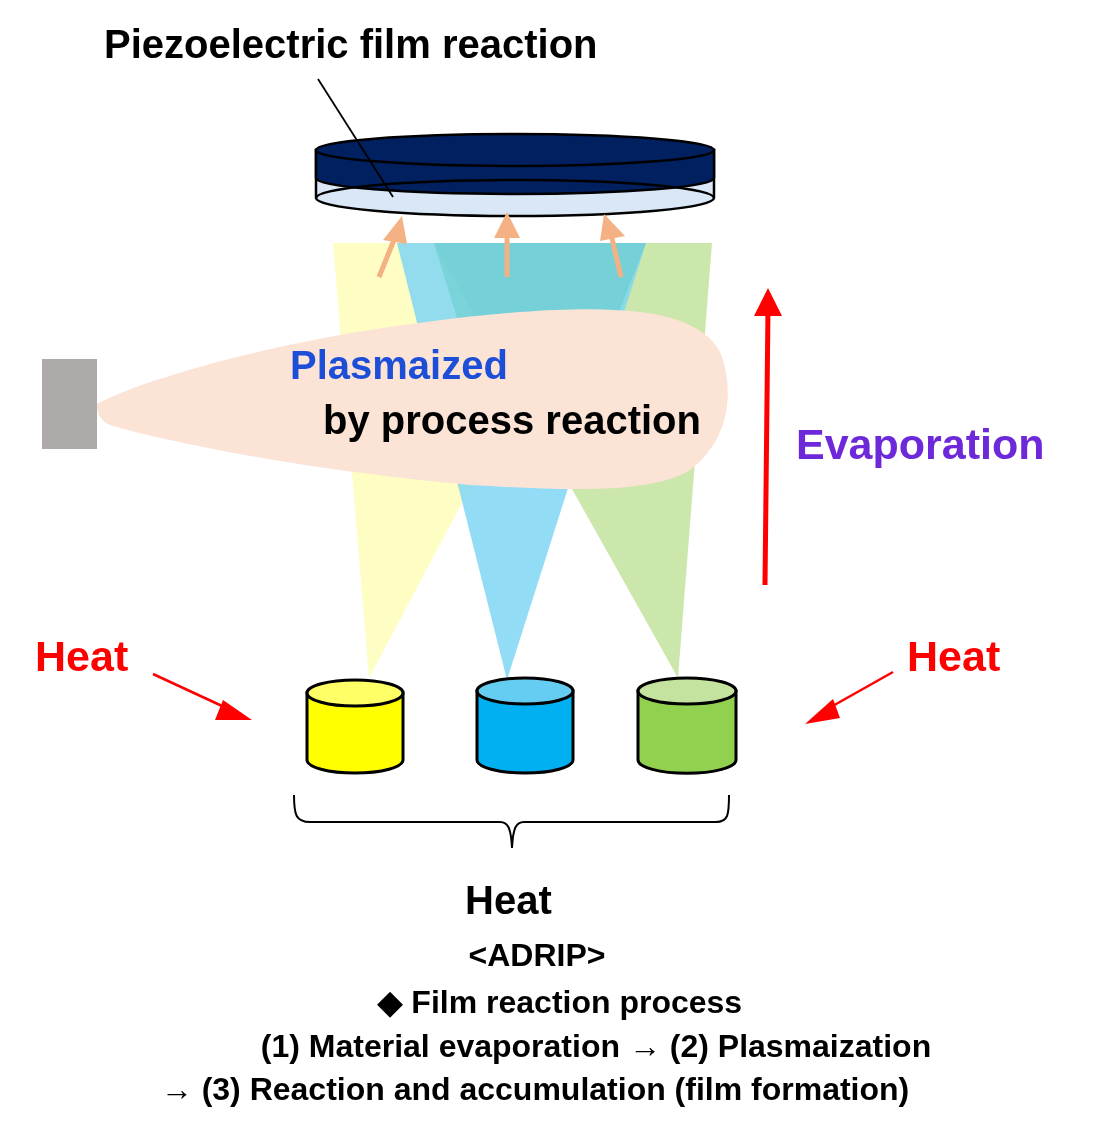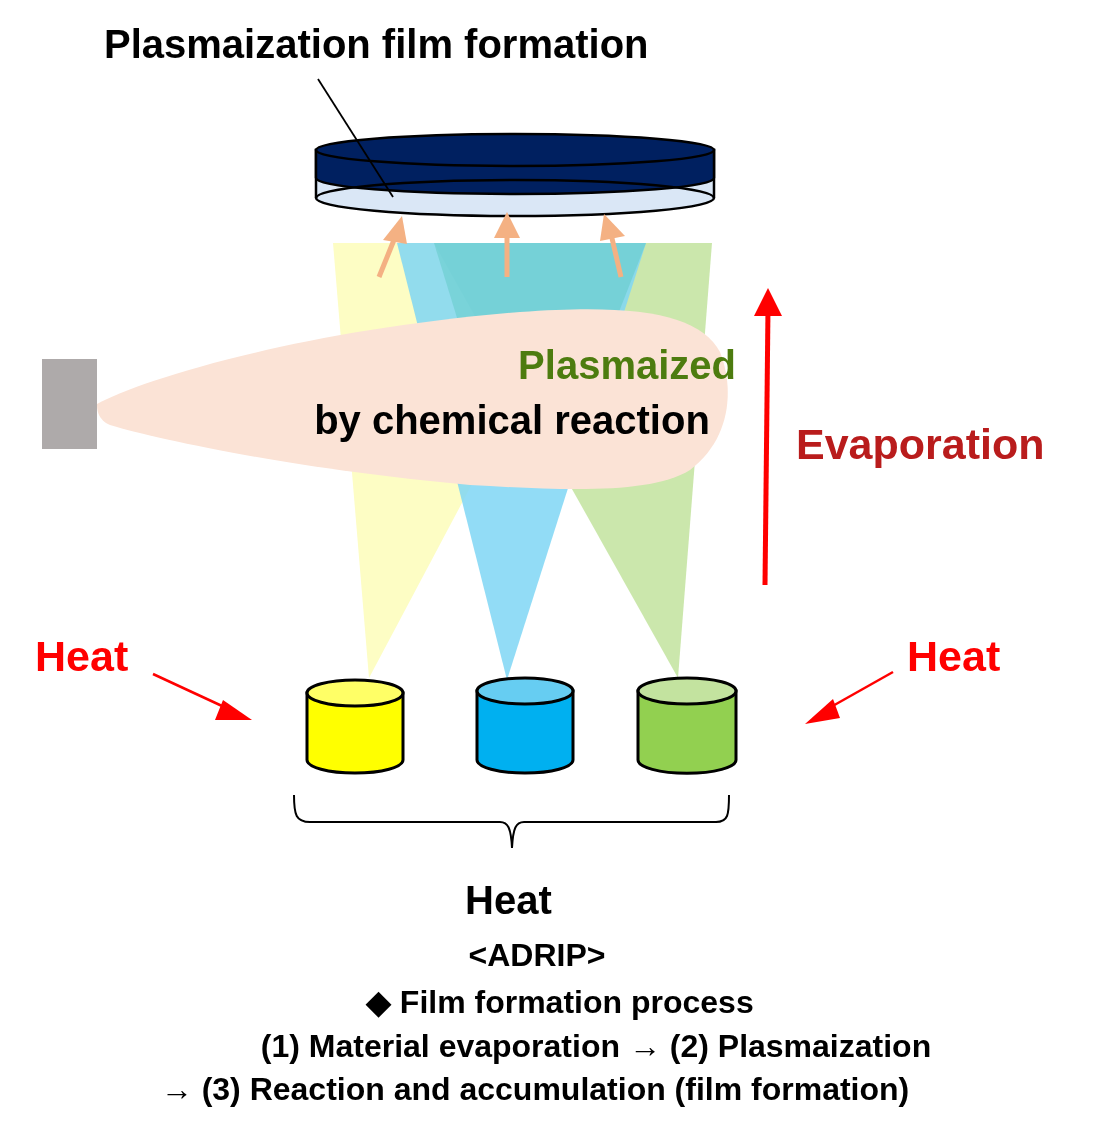--- a/index.html
+++ b/index.html
@@ -69,28 +69,28 @@
     <ellipse cx="525" cy="691" rx="48" ry="13" fill="#66cdf2" stroke="#000" stroke-width="3"></ellipse>
   </g>
   <g>
     <path d="M638,691 L638,760 A48,13 0 0 0 736,760 L736,691 Z" fill="#92d050" stroke="#000" stroke-width="3"></path>
     <ellipse cx="687" cy="691" rx="49" ry="13" fill="#c3e39f" stroke="#000" stroke-width="3"></ellipse>
   </g>
 
   <path d="M294,795 C294,815 296,822 310,822 L500,822 C508,822 511,828 512,848 C513,828 516,822 524,822 L716,822 C728,822 729,815 729,795" fill="none" stroke="#000" stroke-width="2"></path>
 </svg>
 
-<div class="abs" style="left:104px; top:22px; font-size:40px; color:#000;">Plasmaization film formation</div>
+<div class="abs" style="left:104px; top:22px; font-size:40px; color:#000;">Piezoelectric film reaction</div>
 
-<div class="abs" style="left:290px; width:446px; text-align:right; top:343px; font-size:40px; color:#4d7c0f;">Plasmaized</div>
-<div class="abs" style="left:286px; width:452px; text-align:center; top:398px; font-size:40px; color:#000;">by chemical reaction</div>
+<div class="abs" style="left:290px; width:446px; text-align:left; top:343px; font-size:40px; color:#1d4ed8;">Plasmaized</div>
+<div class="abs" style="left:286px; width:452px; text-align:center; top:398px; font-size:40px; color:#000;">by process reaction</div>
 
-<div class="abs" style="left:796px; top:420px; font-size:43px; color:#b91c1c;">Evaporation</div>
+<div class="abs" style="left:796px; top:420px; font-size:43px; color:#6d28d9;">Evaporation</div>
 
 <div class="abs" style="left:35px; top:632px; font-size:43px; color:#ff0000;">Heat</div>
 <div class="abs" style="left:907px; top:632px; font-size:43px; color:#ff0000;">Heat</div>
 
 <div class="abs" style="left:465px; top:878px; font-size:40px; color:#000;">Heat</div>
 
 <div class="abs center" style="top:937px; font-size:32px; color:#000; left:-23px;">&lt;ADRIP&gt;</div>
-<div class="abs center" style="top:983px; font-size:32px; color:#000;">◆ Film formation process</div>
+<div class="abs center" style="top:983px; font-size:32px; color:#000;">◆ Film reaction process</div>
 <div class="abs center" style="top:1028px; font-size:32px; color:#000;margin-left:36px;">(1) Material evaporation → (2) Plasmaization</div>
 <div class="abs center" style="top:1071px; font-size:32px; color:#000; left:-25px;">→ (3) Reaction and accumulation (film formation)</div>
 
 </body></html>

